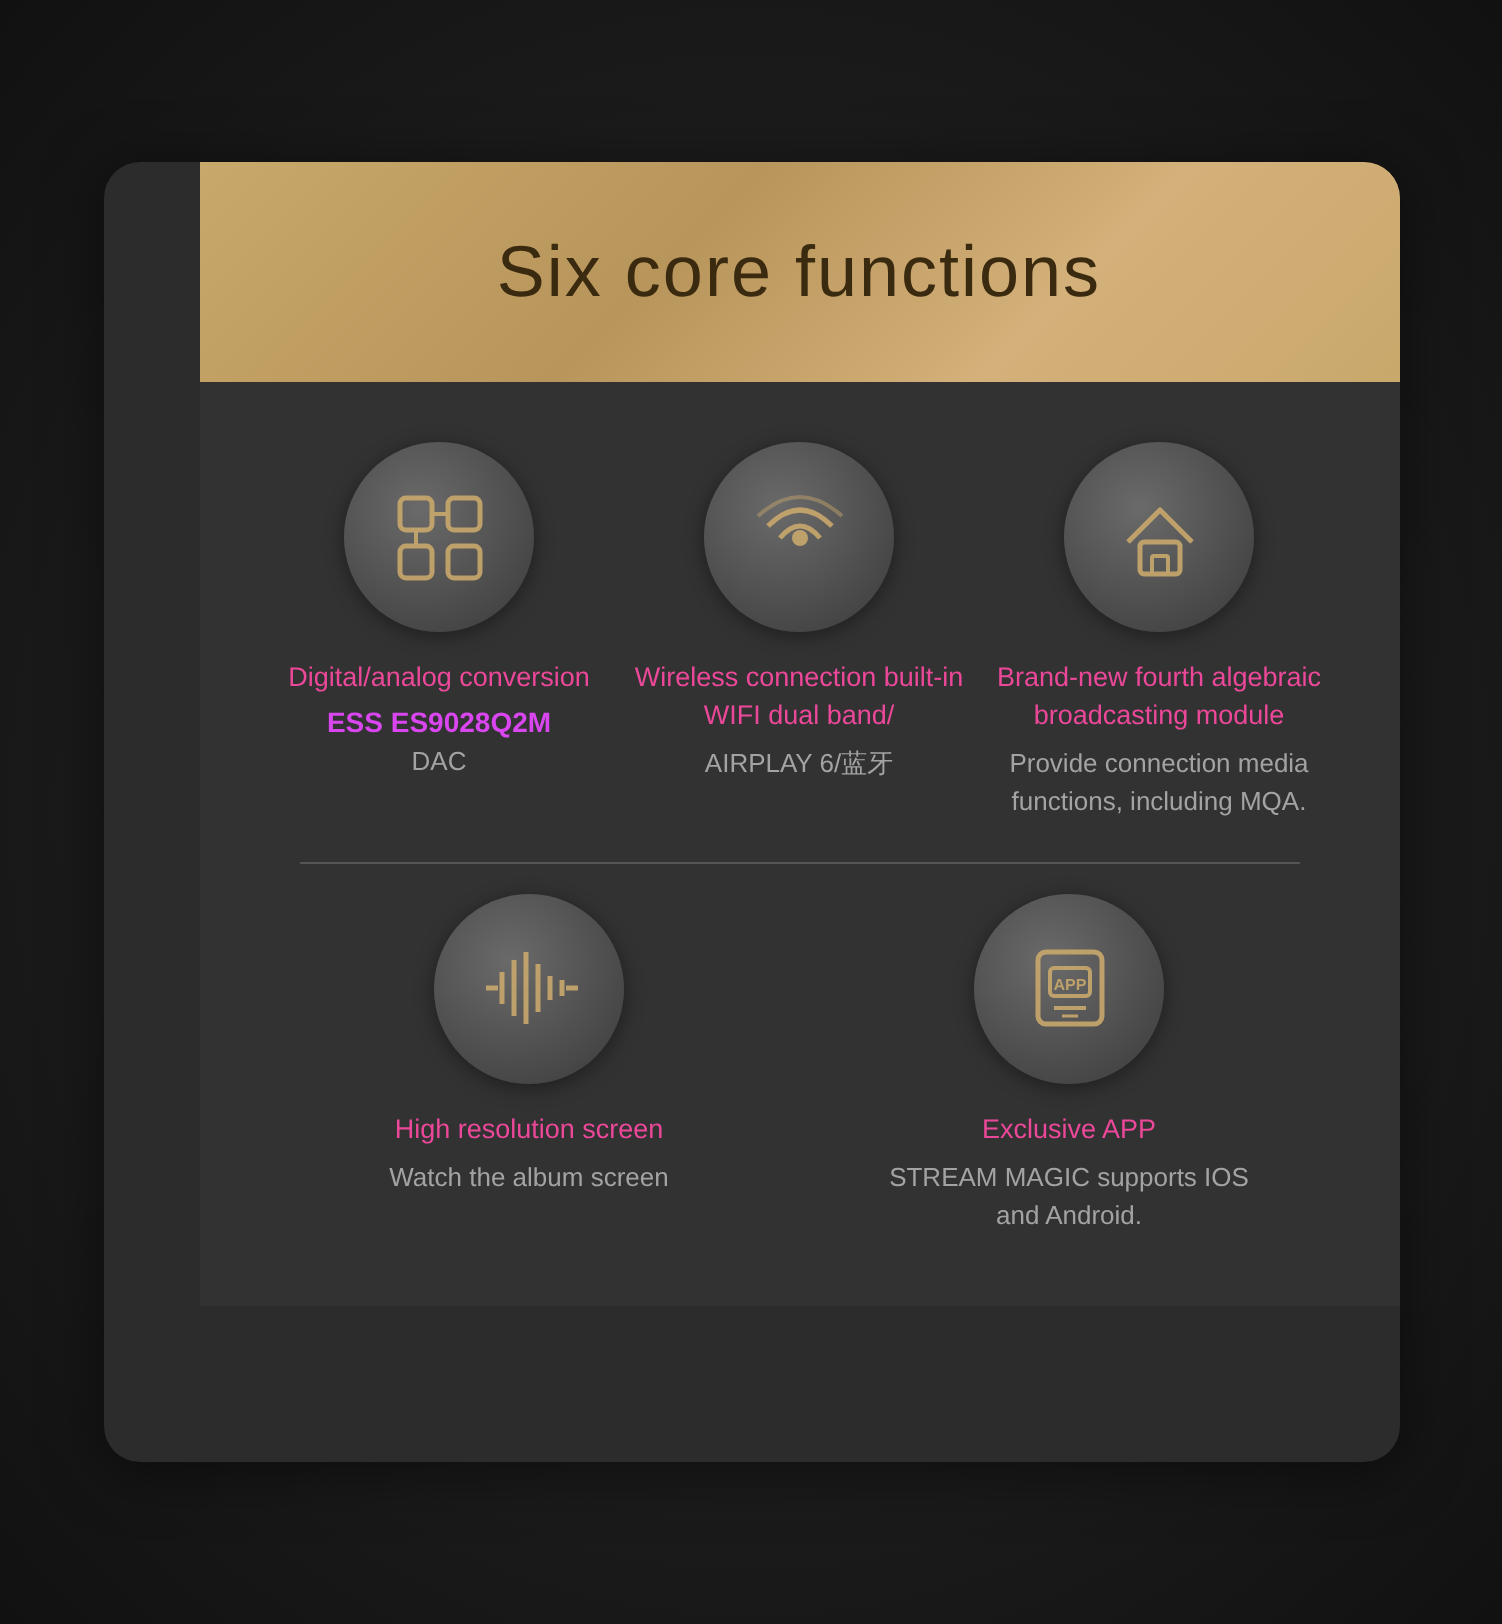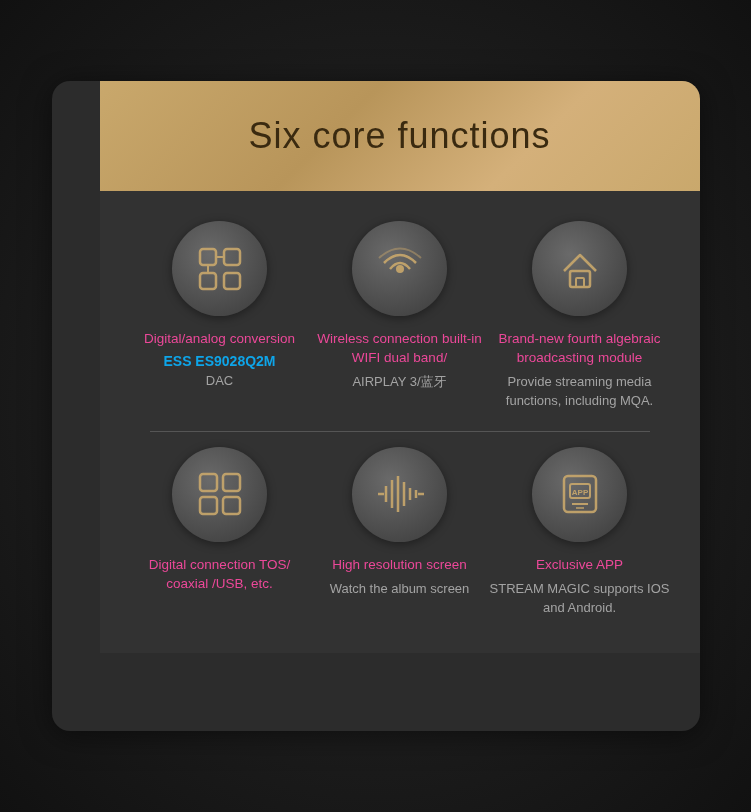--- a/index.html
+++ b/index.html
@@ -101,21 +101,21 @@
       margin-bottom: 4px;
     }
 
     .feature-subtitle {
       color: #a3a3a3;
       font-size: 13px;
       line-height: 1.5;
     }
 
     .feature-highlight {
-      color: #0ea5e9;
+      color: #d946ef;
       font-size: 14px;
       font-weight: bold;
       margin-bottom: 2px;
     }
   </style>
 </head>
 <body>
 
 <div class="outer-bg">
   <div class="card">
@@ -145,52 +145,41 @@
         <div class="feature-item">
           <div class="icon-circle">
             <svg class="icon-svg" viewBox="0 0 52 52" fill="none">
               <circle cx="26" cy="26" r="4" fill="#c9a86c"></circle>
               <path d="M16 26 Q26 14 36 26" stroke="#c9a86c" stroke-width="2.5" fill="none"></path>
               <path d="M10 20 Q26 4 42 20" stroke="#c9a86c" stroke-width="2.5" fill="none"></path>
               <path d="M5 15 Q26 -4 47 15" stroke="#c9a86c" stroke-width="2" fill="none" opacity="0.5"></path>
             </svg>
           </div>
           <div class="feature-title">Wireless connection built-in WIFI dual band/</div>
-          <div class="feature-subtitle">AIRPLAY 3/蓝牙</div>
+          <div class="feature-subtitle">AIRPLAY 6/蓝牙</div>
         </div>
 
         <div class="feature-item">
           <div class="icon-circle">
             <svg class="icon-svg" viewBox="0 0 52 52" fill="none">
               <path d="M10 28 L26 12 L42 28" stroke="#c9a86c" stroke-width="2.5" fill="none" stroke-linejoin="round"></path>
               <rect x="16" y="28" width="20" height="16" rx="2" stroke="#c9a86c" stroke-width="2.5" fill="none"></rect>
               <rect x="22" y="35" width="8" height="9" rx="1" stroke="#c9a86c" stroke-width="2" fill="none"></rect>
             </svg>
           </div>
           <div class="feature-title">Brand-new fourth algebraic broadcasting module</div>
-          <div class="feature-subtitle">Provide streaming media functions, including MQA.</div>
+          <div class="feature-subtitle">Provide connection media functions, including MQA.</div>
         </div>
 
       </div>
 
       <hr class="divider">
 
       <div class="grid-row">
 
-        <div class="feature-item">
-          <div class="icon-circle">
-            <svg class="icon-svg" viewBox="0 0 52 52" fill="none">
-              <rect x="6" y="6" width="17" height="17" rx="3" stroke="#c9a86c" stroke-width="2.5" fill="none"></rect>
-              <rect x="29" y="6" width="17" height="17" rx="3" stroke="#c9a86c" stroke-width="2.5" fill="none"></rect>
-              <rect x="6" y="29" width="17" height="17" rx="3" stroke="#c9a86c" stroke-width="2.5" fill="none"></rect>
-              <rect x="29" y="29" width="17" height="17" rx="3" stroke="#c9a86c" stroke-width="2.5" fill="none"></rect>
-            </svg>
-          </div>
-          <div class="feature-title">Digital connection TOS/ coaxial /USB, etc.</div>
-        </div>
 
         <div class="feature-item">
           <div class="icon-circle">
             <svg class="icon-svg" viewBox="0 0 52 52" fill="none">
               <line x1="4" y1="26" x2="10" y2="26" stroke="#c9a86c" stroke-width="2.5"></line>
               <line x1="12" y1="18" x2="12" y2="34" stroke="#c9a86c" stroke-width="2.5"></line>
               <line x1="18" y1="12" x2="18" y2="40" stroke="#c9a86c" stroke-width="2.5"></line>
               <line x1="24" y1="8" x2="24" y2="44" stroke="#c9a86c" stroke-width="2.5"></line>
               <line x1="30" y1="14" x2="30" y2="38" stroke="#c9a86c" stroke-width="2.5"></line>
               <line x1="36" y1="20" x2="36" y2="32" stroke="#c9a86c" stroke-width="2.5"></line>

